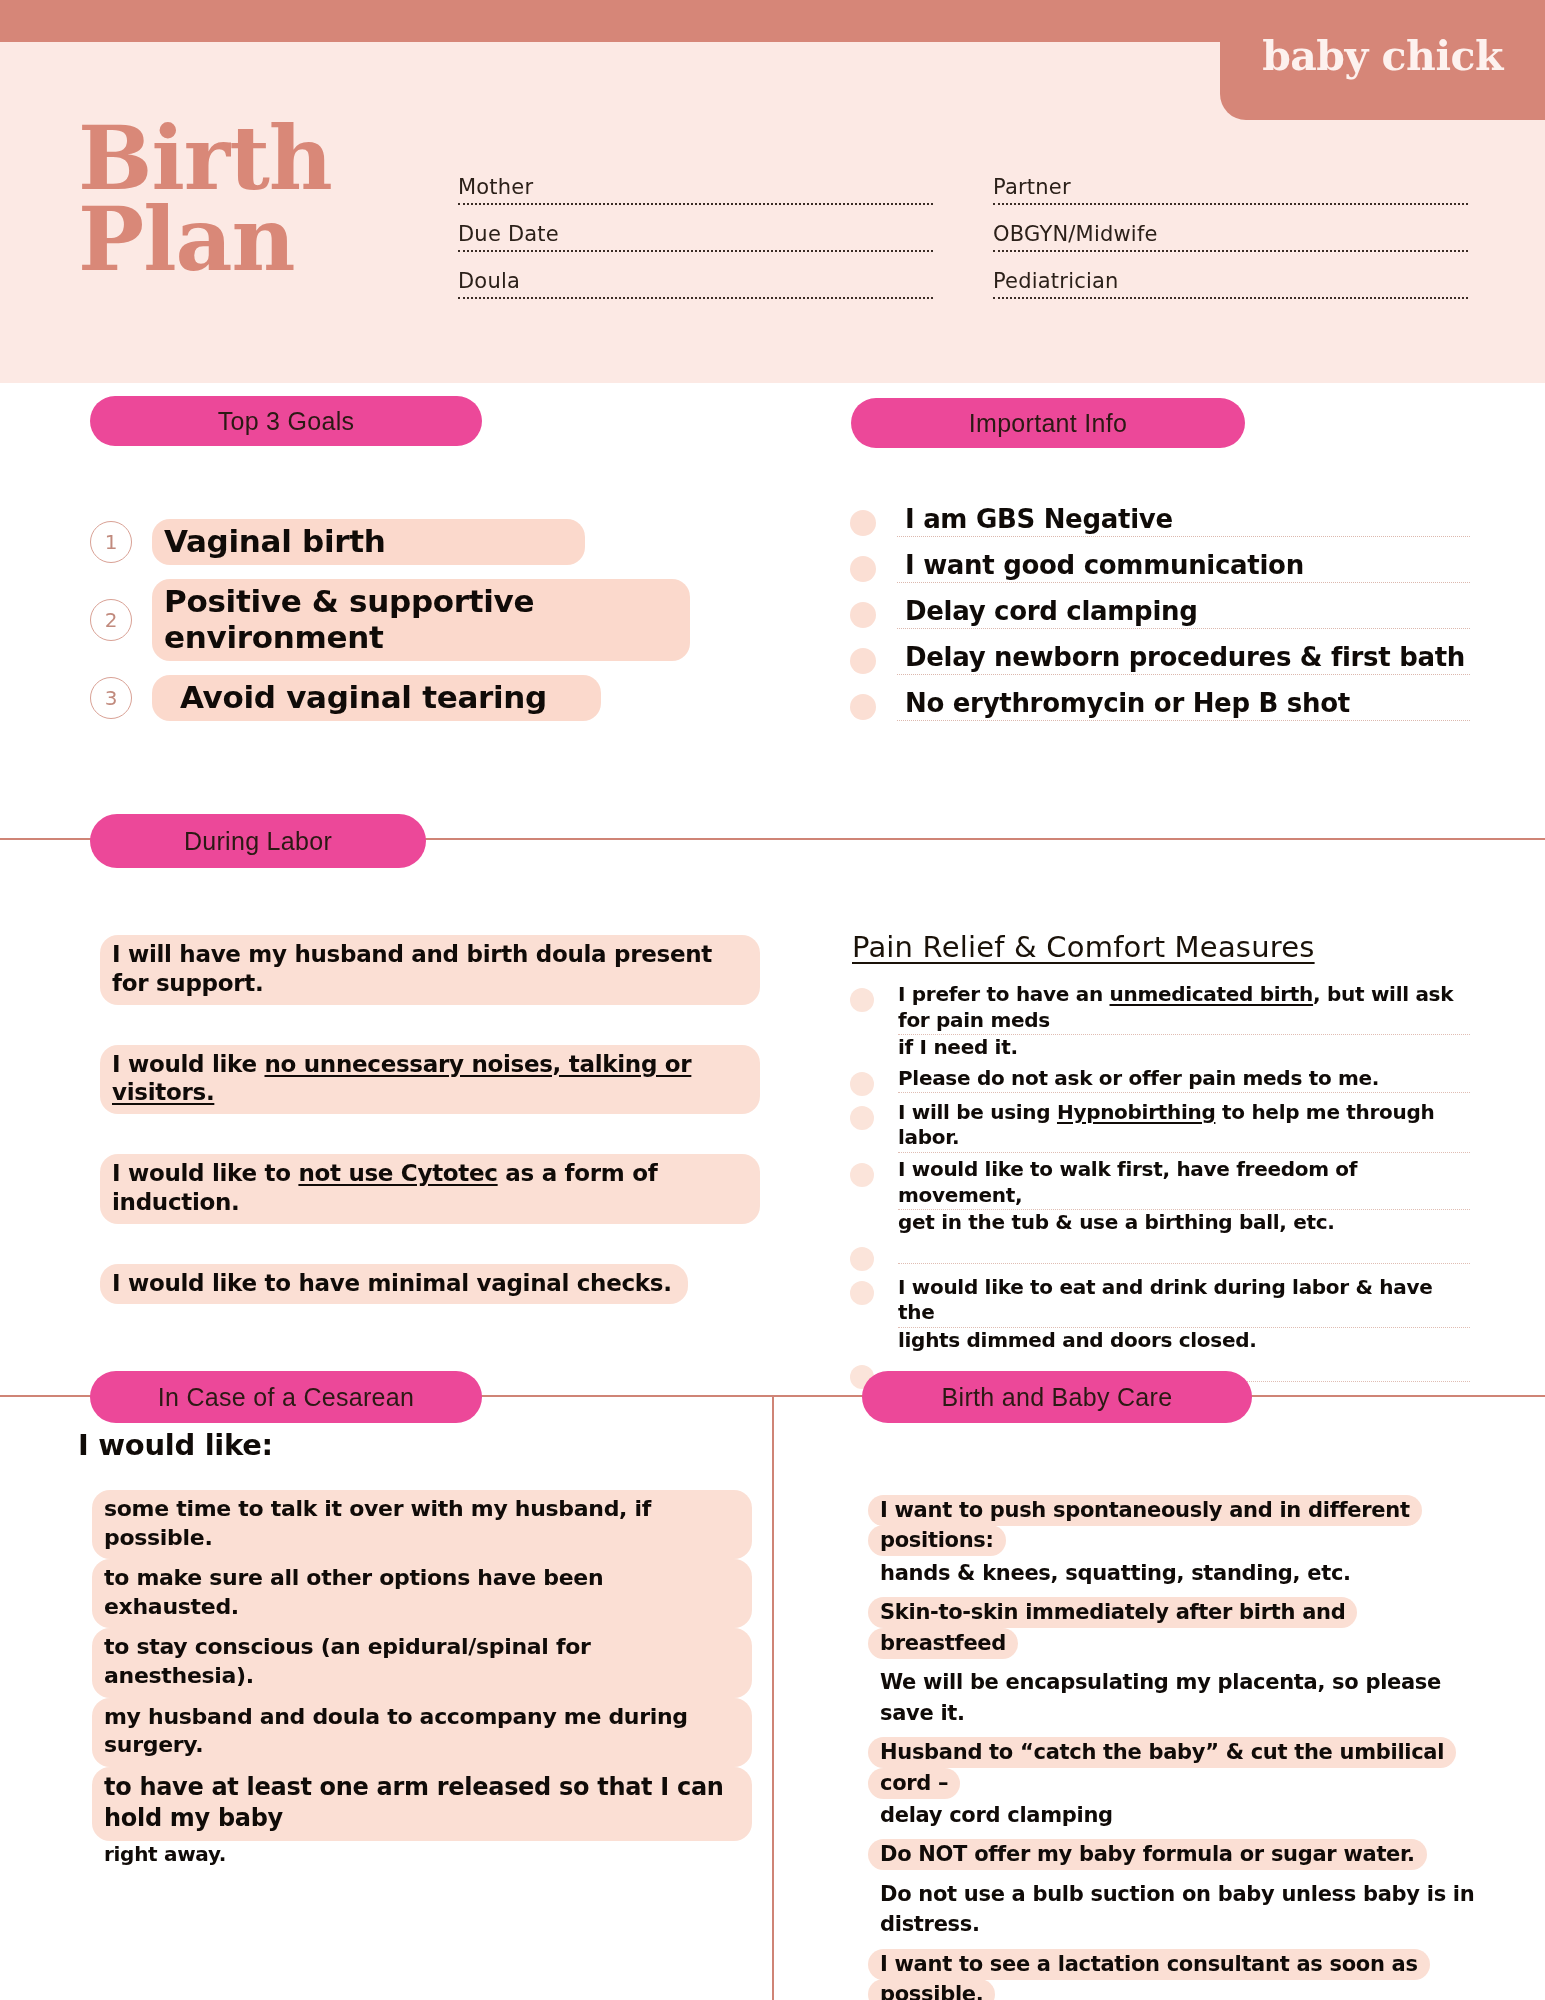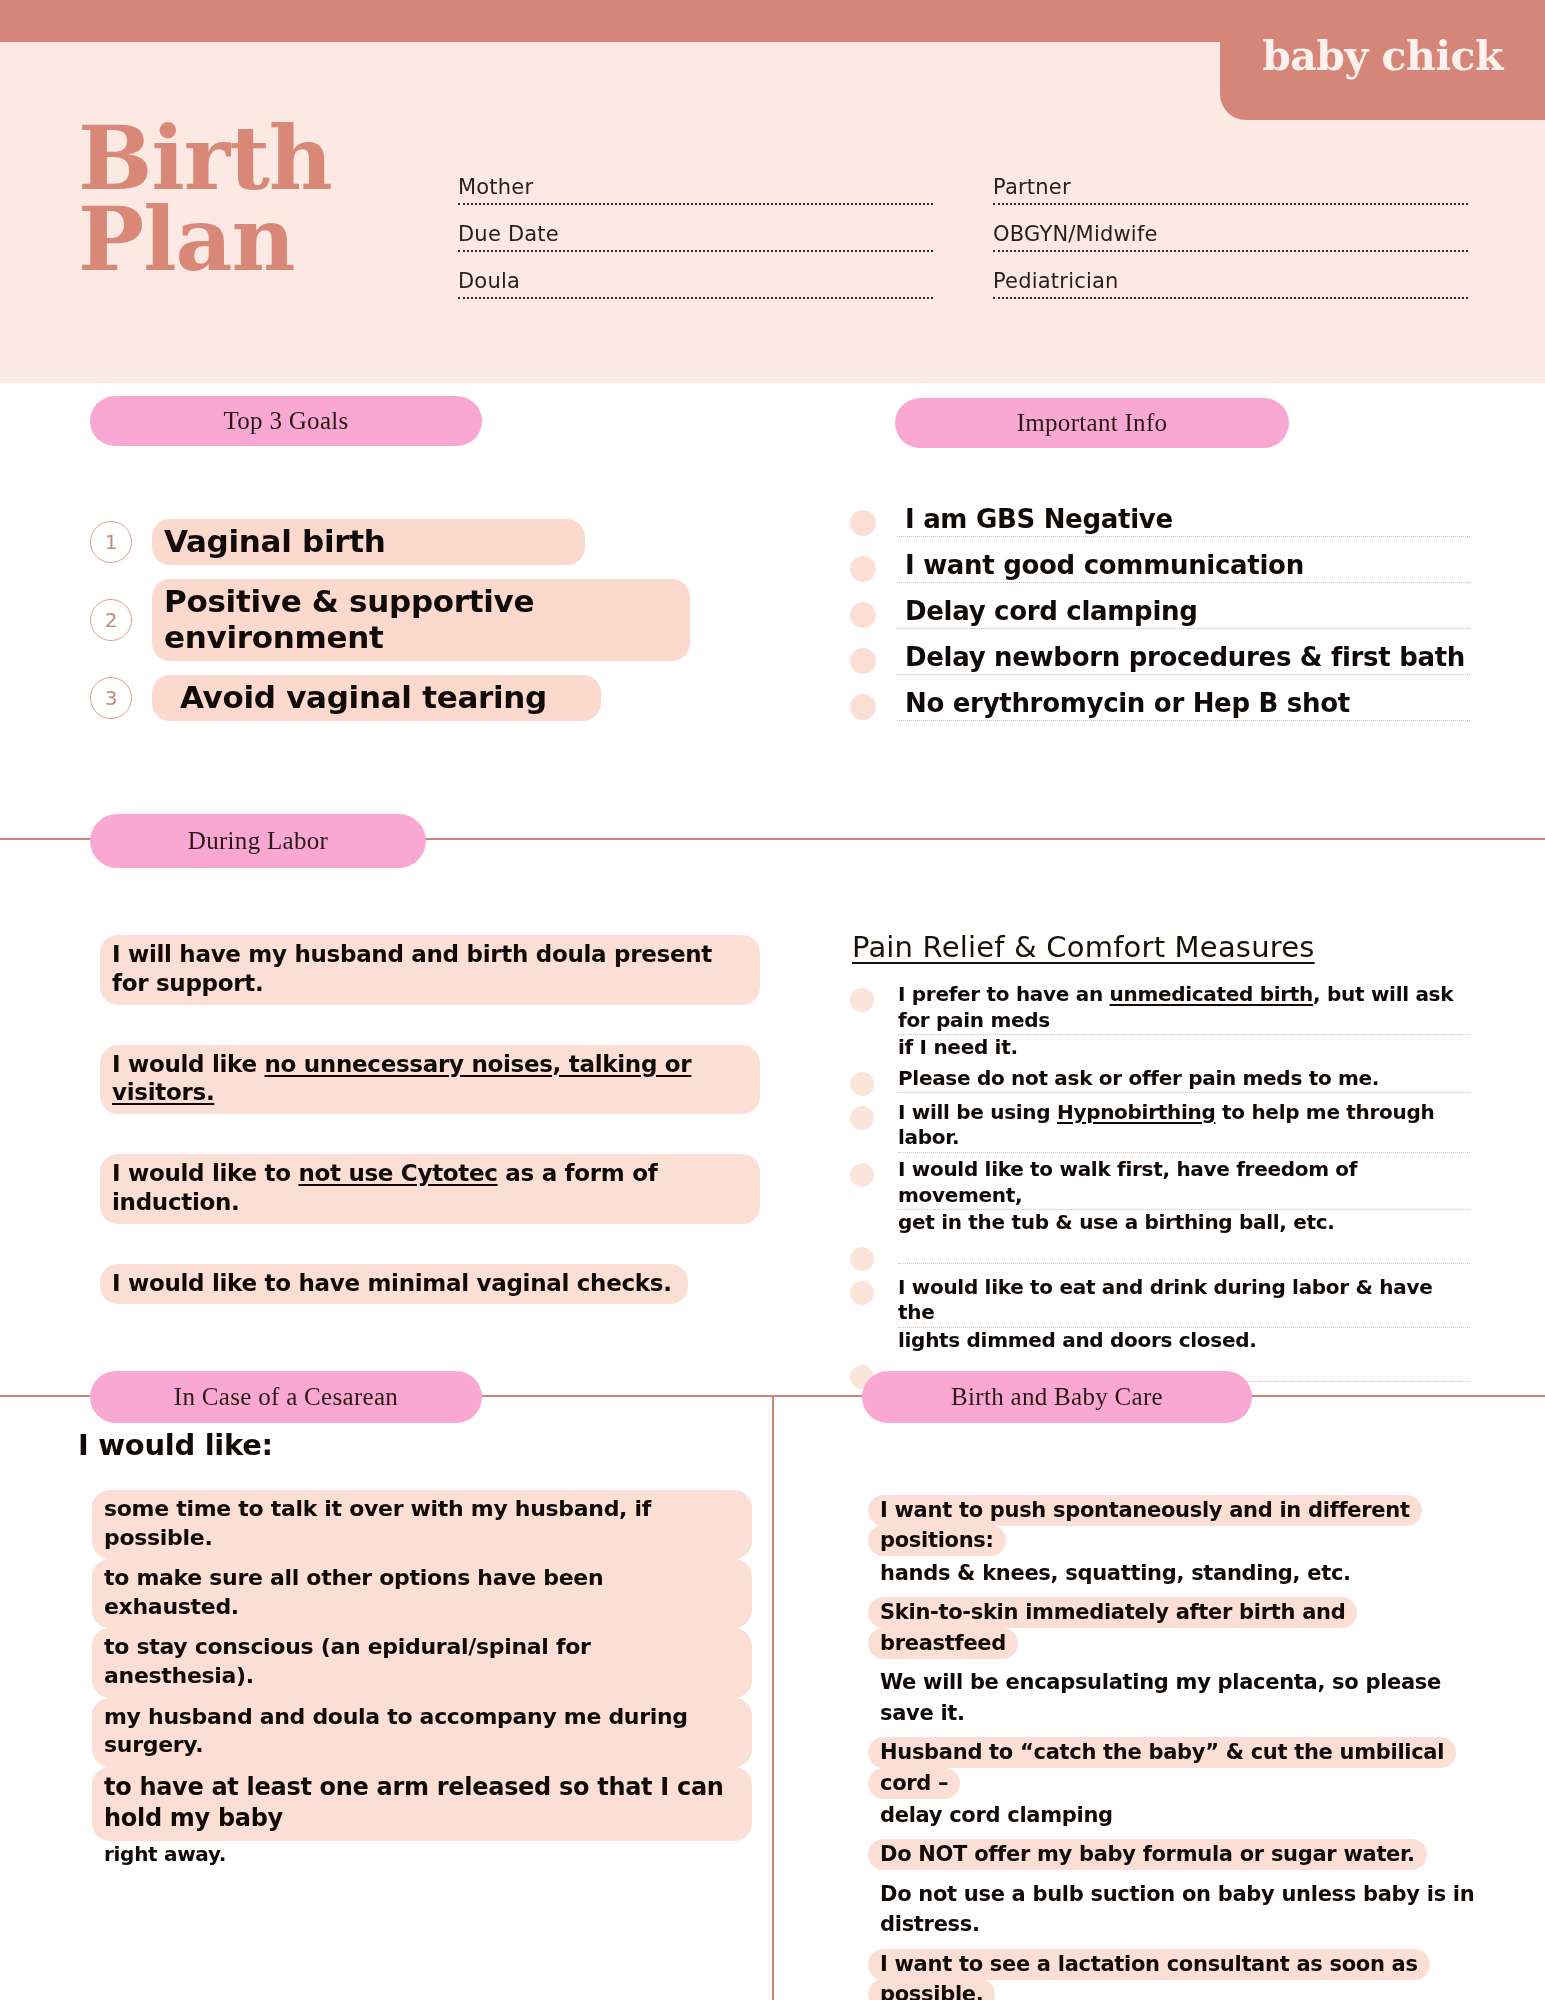--- a/index.html
+++ b/index.html
@@ -87,26 +87,26 @@
   }
   .field-line {
     border-bottom: 2px dotted #3a2c25;
     height: 1px;
     width: 100%;
   }
 
   
   .pill {
     position: absolute;
-    background: #f9a8d4;
+    background: #ec4899;
     border-radius: 40px;
     display: flex;
     align-items: center;
     justify-content: center;
-    font-family: Liberation Serif, serif;
+    font-family: Liberation Sans, sans-serif;
     font-size: 25px;
     color: #2b1a14;
     letter-spacing: 0.3px;
     height: 50px;
   }
 
   
   .hline {
     position: absolute;
     height: 1.5px;
@@ -374,21 +374,21 @@
         <div class="field-line"></div>
       </div>
       <div class="field">
         <div class="field-label">Pediatrician</div>
         <div class="field-line"></div>
       </div>
     </div>
   </div>
 
   <div class="pill" style="left:90px; top:396px; width:392px;">Top 3 Goals</div>
-  <div class="pill" style="left:895px; top:398px; width:394px;">Important Info</div>
+  <div class="pill" style="left:851px; top:398px; width:394px;">Important Info</div>
 
   <div class="goals">
     <div class="goal-row g1">
       <span class="goal-num">1</span>
       <span class="hw goal-hl">Vaginal birth</span>
     </div>
     <div class="goal-row g2">
       <span class="goal-num">2</span>
       <span class="hw goal-hl">Positive &amp; supportive environment</span>
     </div>

